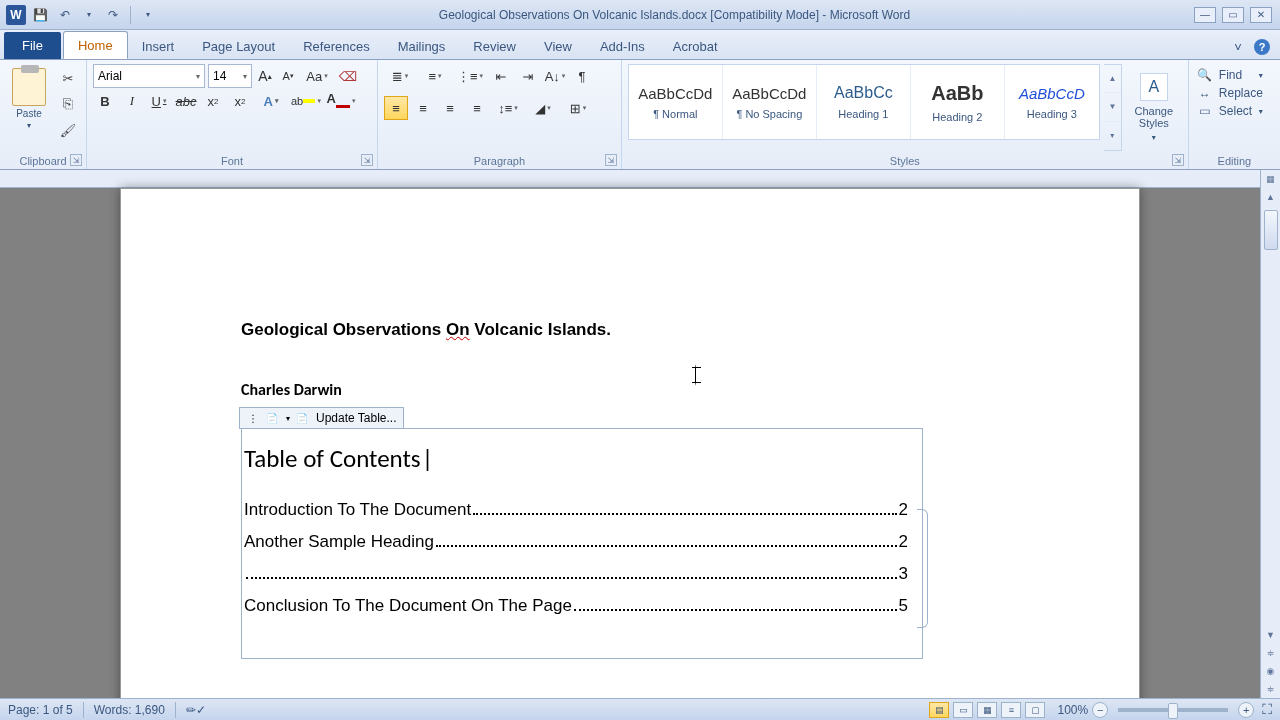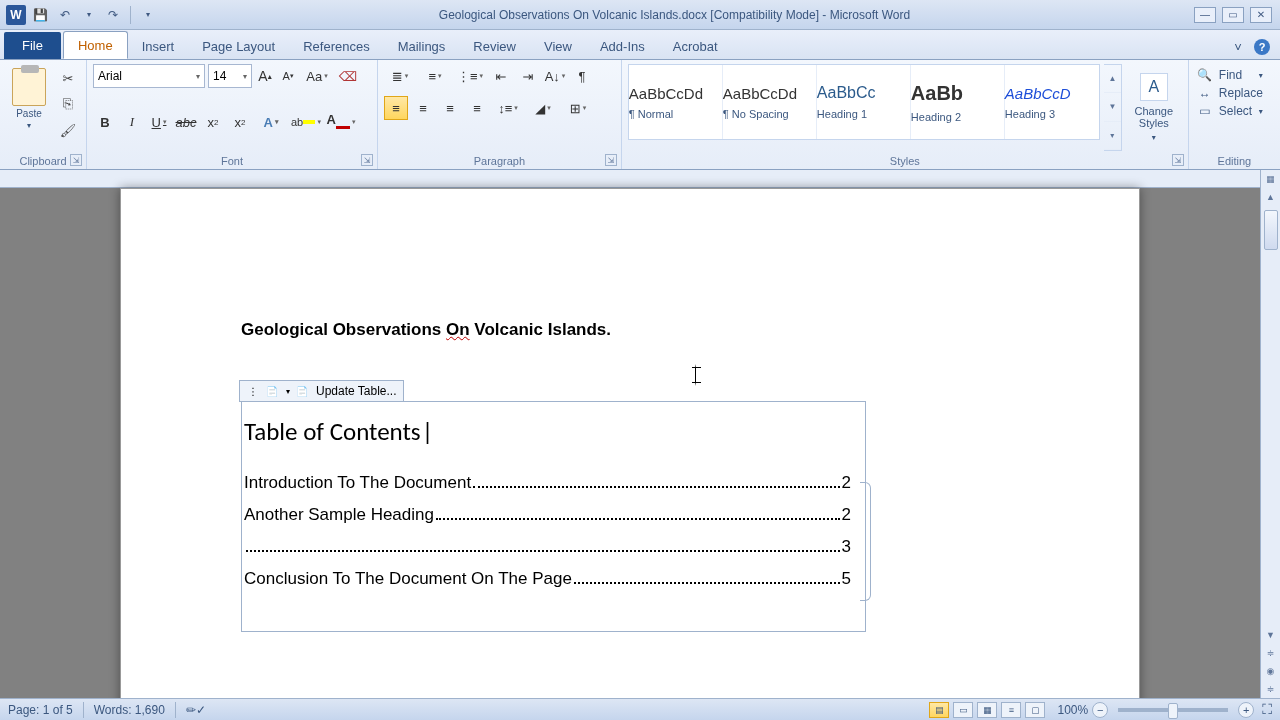--- a/index.html
+++ b/index.html
@@ -35,42 +35,42 @@
 .clip-main { display: flex; flex-direction: column; align-items: center; gap: 2px; padding: 4px 6px; }
 .clip-icon { width: 34px; height: 38px; background: #fff3d6; border: 1px solid #caa45a; border-radius: 2px; position: relative; }
 .clip-icon::before { content:""; position:absolute; top:-4px; left:8px; width:18px; height:8px; background:#b7b7b7; border-radius:2px; }
 .clip-label { font-size: 10px; color: #3b577f; }
 .clip-arrow { font-size: 8px; color: #3b577f; }
 .clip-side { display: flex; flex-direction: column; gap: 6px; padding: 4px 2px; }
 .sbtn { width: 20px; height: 20px; display: flex; align-items: center; justify-content: center; font-size: 13px; color: #444; }
 
 
 .font-row { display: flex; gap: 3px; align-items: center; }
-.font-col { display: flex; flex-direction: column; gap: 22px; }
+.font-col { display: flex; flex-direction: column; gap: 1px; }
 .cb { height: 24px; background: #fff; border: 1px solid #a7b7d1; display: flex; align-items: center; padding: 0 4px; font-size: 12px; }
 .cb .dd { margin-left: auto; font-size: 8px; color: #666; padding-left: 4px; }
 .iconbtn { width: 24px; height: 24px; display: flex; align-items: center; justify-content: center; border: 1px solid transparent; font-size: 13px; color: #333; }
 .iconbtn.small { width: 20px; }
 .iconbtn.wide { width: 32px; }
 .iconbtn.dd::after { content: "▾"; font-size: 7px; margin-left: 2px; color: #666; }
 .iconbtn.active { border: 1px solid #e0a618; background: linear-gradient(#ffe8a6,#ffd65e); }
 .bold { font-weight: bold; }
 .italic { font-style: italic; font-family: Georgia; }
 .underline { text-decoration: underline; }
 .strike { text-decoration: line-through; font-style: italic; }
 .hl-swatch { display:inline-block; width: 14px; height: 4px; background: #ffff00; border-bottom: 2px solid #ffff00; }
 .fc-swatch { display:inline-block; width: 14px; height: 3px; background: #c00000; margin-top: 10px; }
 
 
 .para-cols { display: flex; flex-direction: column; gap: 8px; }
 
 
 .styles-body { display: flex; }
 .gallery { display: flex; border: 1px solid #c5d5ed; background: #fff; height: 76px; }
-.galitem { width: 94px; border-right: 1px solid #e6edf8; display: flex; flex-direction: column; justify-content: center; gap: 6px; }
+.galitem { width: 94px; border-right: 1px solid #e6edf8; display: flex; flex-direction: column; align-items: center; justify-content: center; gap: 6px; }
 .galitem .sample { font-size: 15px; color: #333; }
 .galitem .sname { font-size: 11px; color: #3b577f; }
 .galitem.h1 .sample { color: #2b5b8c; font-size: 16px; }
 .galitem.h3 .sample { color: #1d4ed8; font-style: italic; }
 .galitem.title .sample { font-weight: bold; font-size: 20px; }
 .gal-scroll { width: 18px; display: flex; flex-direction: column; border: 1px solid #c5d5ed; border-left: none; }
 .gal-scroll div { flex:1; display:flex; align-items:center; justify-content:center; font-size:8px; color:#5e7599; border-bottom:1px solid #e6edf8; }
 .change-styles { display:flex; flex-direction:column; align-items:center; justify-content:center; width:56px; font-size:11px; color:#3b577f; gap:4px; padding:4px; }
 .cs-icon { width:28px; height:28px; border:1px solid #c5d5ed; background:#fff; display:flex; align-items:center; justify-content:center; font-size:16px; color:#2b5b8c; }
 
@@ -82,21 +82,21 @@
 
 .docarea { height: 528px; background: #818181; position:relative; overflow:hidden; }
 .rulerbar { height: 18px; background: #e6edf8; border-bottom:1px solid #9fb2cc; }
 .page { position:absolute; top: 18px; left: 120px; width: 1020px; height: 560px; background:#fff; box-shadow: 0 0 10px rgba(0,0,0,0.4); border:1px solid #999; padding: 130px 120px 40px; }
 .doc-title { font: bold 17px Calibri, sans-serif; color: #000; margin-bottom: 40px; }
 .doc-title .under { text-decoration: underline; text-decoration-color: #c00000; text-decoration-style: wavy; text-decoration-thickness: 1px; }
 .doc-author { font: bold 16px Calibri, sans-serif; color: #000; margin-bottom: 8px; }
 
 .toc-toolbar { display:inline-flex; background:#eef3fa; border:1px solid #9fb2cc; height:22px; align-items:center; font-size:12px; padding:0 6px; gap:6px; margin-left:-2px; }
 .toc-toolbar .tt-icon { width:14px; height:14px; display:flex; align-items:center; justify-content:center; font-size:10px; }
-.toc-box { border:1px solid #9fb2cc; margin-top:-1px; padding: 14px 14px 30px 2px; position:relative; width: 625px; }
+.toc-box { border:1px solid #9fb2cc; margin-top:-1px; padding: 14px 14px 30px 2px; position:relative; width: 682px; }
 .toc-box::after { content:""; position:absolute; right:-6px; top:80px; bottom:30px; width:10px; border-right:1px solid #9fb2cc; border-top:1px solid #9fb2cc; border-bottom:1px solid #9fb2cc; border-radius: 0 6px 6px 0; }
 .toc-title { font: 25px Calibri, sans-serif; color:#000; margin-bottom: 26px; }
 .toc-title::after { content:"|"; font-weight:normal; animation: none; margin-left:1px; }
 .toc-entry { font: 17px Calibri, sans-serif; display:flex; align-items:baseline; margin-bottom: 12px; white-space:nowrap; }
 .toc-entry .leader { flex:1; border-bottom: 2px dotted #000; margin: 0 2px 4px; }
 .toc-entry .pg { }
 
 .text-cursor { position:absolute; top:175px; left:574px; width:1px; height:22px; border-left: 1px solid #000; border-top:4px solid transparent; border-bottom:4px solid transparent; }
 .text-cursor::before, .text-cursor::after { content:""; position:absolute; width:9px; height:1px; background:#000; left:-4px; }
 .text-cursor::before { top:-1px; } .text-cursor::after { bottom:-1px; }
@@ -300,20 +300,21 @@
       </div>
     </div>
     <div class="group-label">Editing</div>
   </div>
 </div>
 
 <div class="docarea">
   <div class="rulerbar"></div>
   <div class="page">
     <div class="doc-title"><span>Geological Observations </span><span class="under">On</span><span> Volcanic Islands.</span></div>
+    <div class="doc-author">Charles Darwin</div>
 
     <div class="toc-toolbar">
       <span class="tt-icon">⋮</span>
       <span class="tt-icon">📄</span>
       <span style="font-size:8px;">▾</span>
       <span class="tt-icon">📄</span>
       <span>Update Table...</span>
     </div>
     <div class="toc-box">
       <div class="toc-title">Table of Contents</div>

